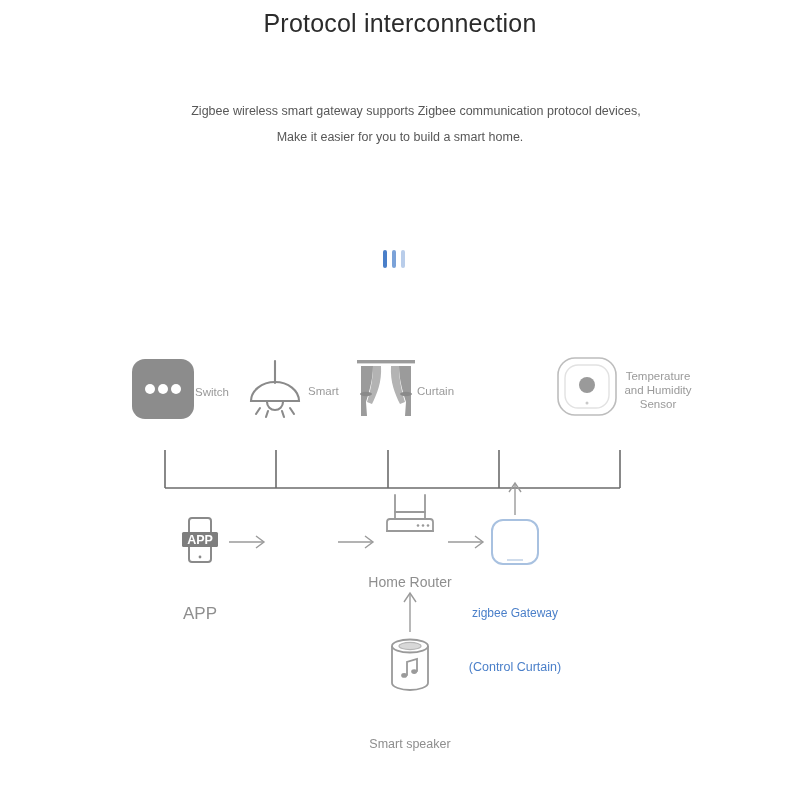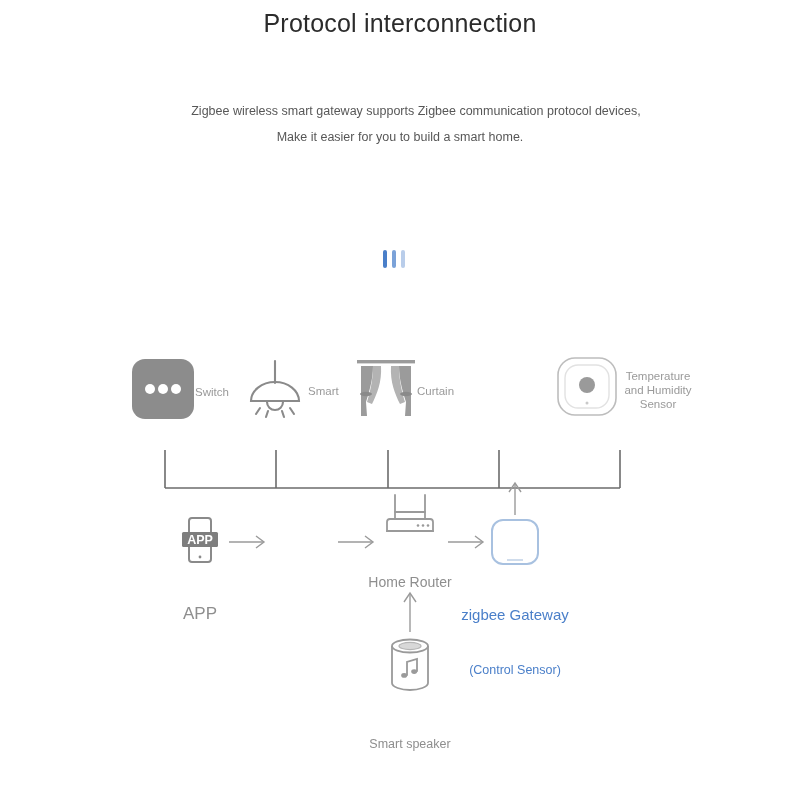--- a/index.html
+++ b/index.html
@@ -50,21 +50,21 @@
 
   
   .node{
     position:absolute;
     display:flex;flex-direction:column;align-items:center;gap:36px;
   }
   .node .nlbl{
     margin-top:4px;font-size:14px;color:#8e8e8e;white-space:nowrap;
   }
   .node .nlbl.big{font-size:17px;color:#8e8e8e;}
-  .node .nlbl.blue{font-size:15px;color:#4a7fc9;}
+  .node .nlbl.blue{font-size:12px;color:#4a7fc9;}
   .node .nlbl.blue2{font-size:12.5px;color:#4a7fc9;margin-top:4px;}
 
   svg{display:block;overflow:visible;}
   .wire{position:absolute;left:0;top:0;}
 </style>
 </head>
 <body>
 
 <div class="page">
 
@@ -200,21 +200,21 @@
   </div>
 
   <div class="node" style="left:456px;top:518px;width:118px;">
     <span class="ico">
       <svg width="50" height="48" viewBox="0 0 50 48">
         <rect x="2" y="2" width="46" height="44" rx="11" fill="#ffffff" stroke="#a8c1e0" stroke-width="2"></rect>
         <line x1="17" y1="42" x2="33" y2="42" stroke="#c3d4e8" stroke-width="1.6"></line>
       </svg>
     </span>
     <span class="nlbl blue">zigbee Gateway</span>
-    <span class="nlbl blue2">(Control Sensor)</span>
+    <span class="nlbl blue2">(Control Curtain)</span>
   </div>
 
   <div class="node" style="left:362px;top:635px;width:96px;">
     <span class="ico">
       <svg width="52" height="62" viewBox="0 0 52 62" fill="none" stroke="#9a9a9a" stroke-width="1.8">
         <ellipse cx="26" cy="11" rx="18" ry="6.5"></ellipse>
         <ellipse cx="26" cy="11" rx="11" ry="3.6" fill="#d8d8d8" stroke="#b5b5b5" stroke-width="1.2"></ellipse>
         <path d="M8 11 L8 48 C8 52 17 55 26 55 C35 55 44 52 44 48 L44 11"></path>
         <g stroke="#9a9a9a" stroke-width="1.8" stroke-linecap="round" fill="none">
           <path d="M23 40 L23 27 L33 24 L33 36"></path>

